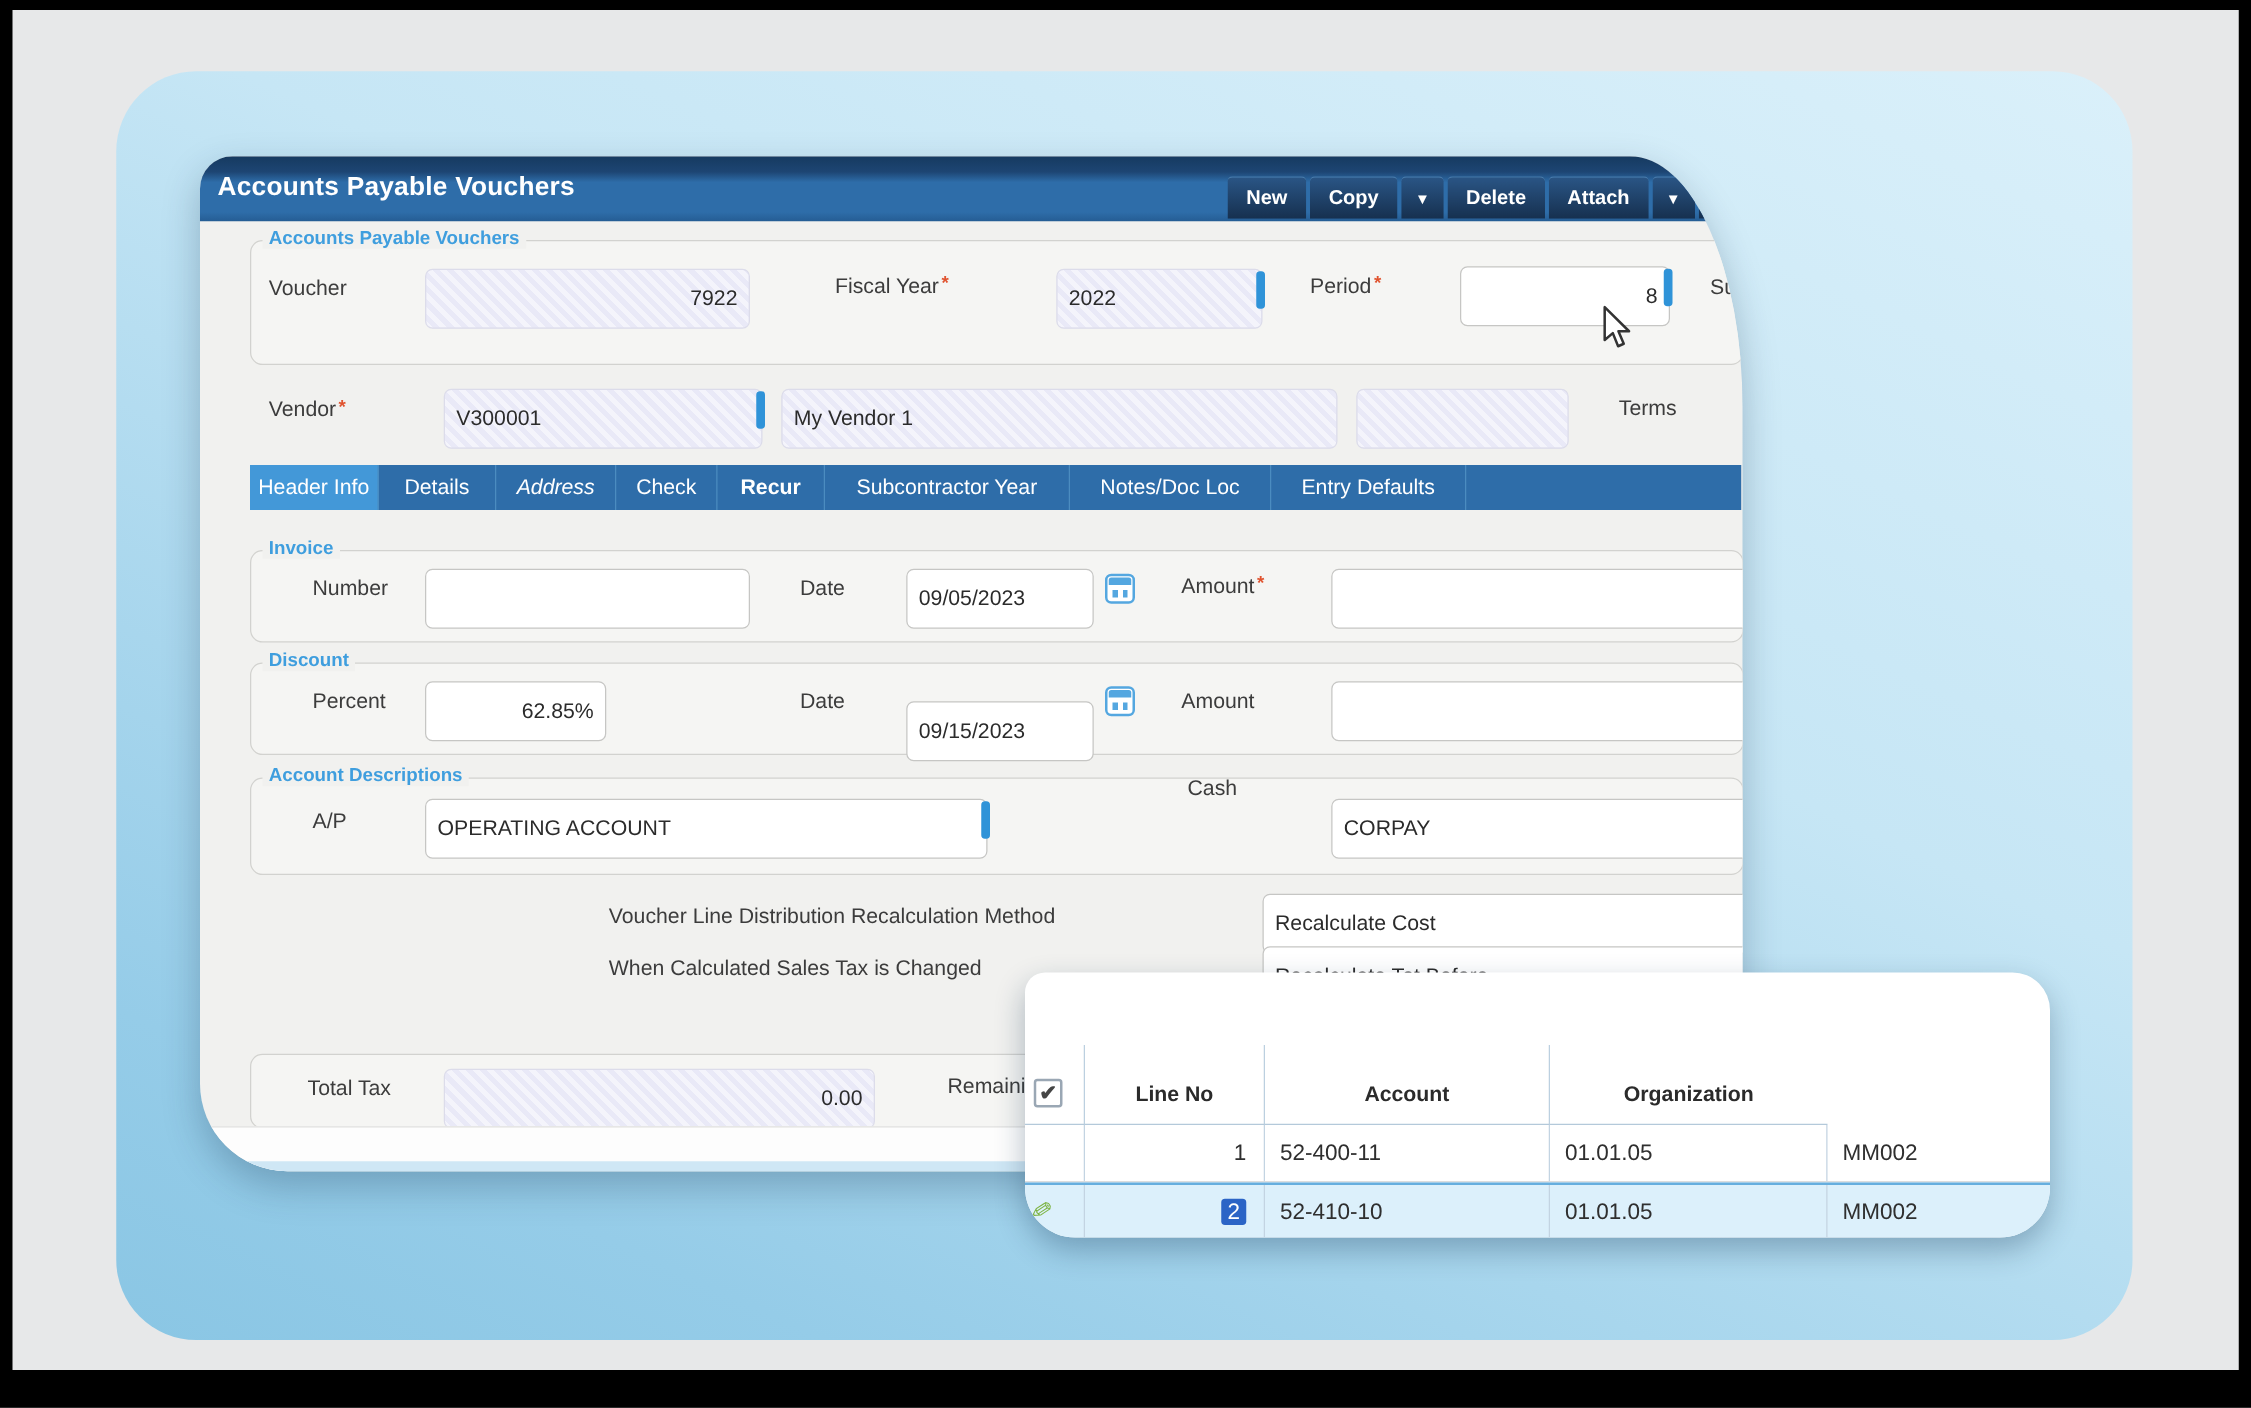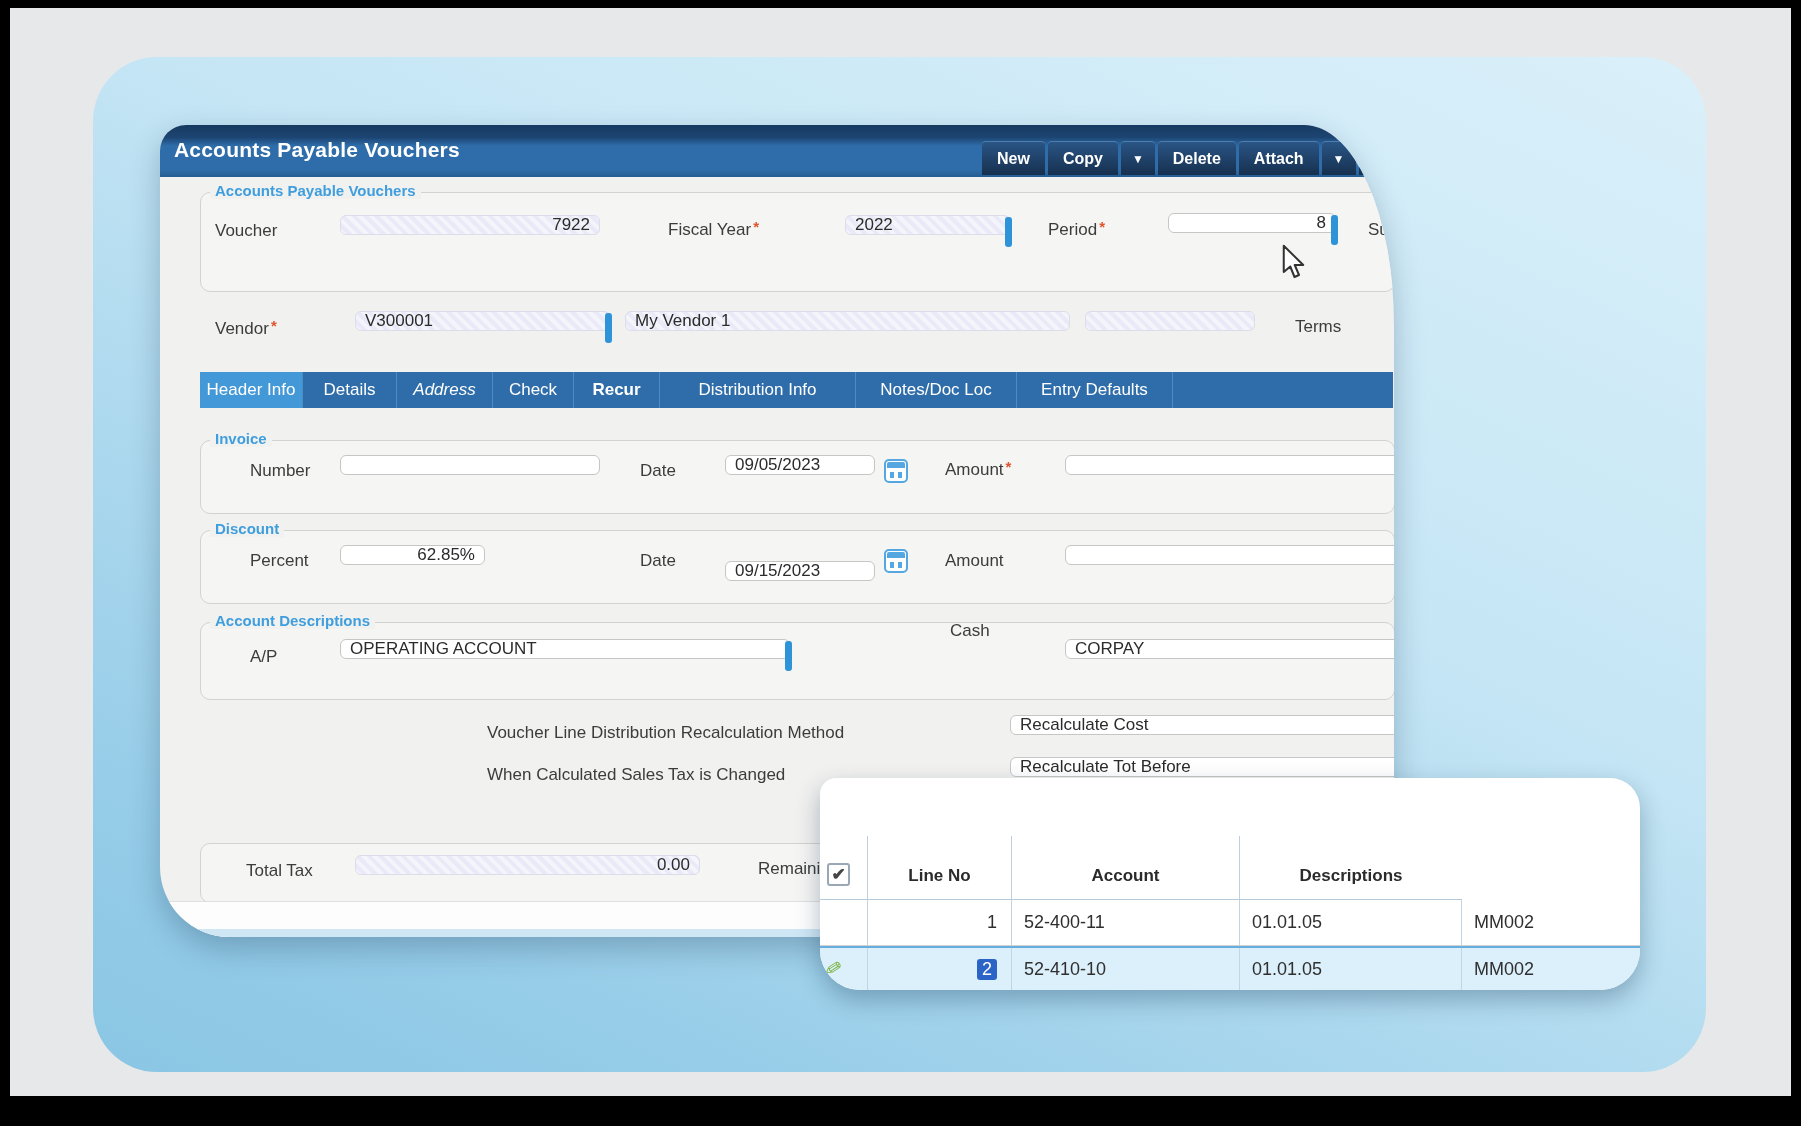--- a/index.html
+++ b/index.html
@@ -20,21 +20,21 @@
   .tbtn{background:linear-gradient(180deg,#2a5585,#16304f);color:#fff;font-weight:bold;font-size:16px;
         display:flex;align-items:center;justify-content:center;padding:0 15px;border-radius:4px 4px 0 0;
         border-top:1px solid #4d7fae;white-space:nowrap;cursor:default;}
   .tbtn.arrow{padding:0 11px;font-size:12px;}
 
   
   .gbox{position:absolute;border:1px solid #d2d2cf;border-radius:10px;background:#f5f5f3;}
   .glabel{position:absolute;color:#3f9ede;font-weight:bold;font-size:15px;background:#f1f1ef;padding:0 5px;z-index:1;}
   .lbl{position:absolute;color:#3c3c3c;font-size:17px;white-space:nowrap;}
   .req{color:#e0532f;font-weight:bold;margin-left:2px;font-size:15px;vertical-align:3px;}
-  .fld{position:absolute;height:20px;border-radius:6px;font-size:17px;color:#2b2b2b;
+  .fld{position:absolute;height:48px;border-radius:6px;font-size:17px;color:#2b2b2b;
        display:flex;align-items:center;padding:5px 9px;box-sizing:border-box;}
   .fld.dis{background:#e9e9f7;border:1px solid #dcdcea;
        background-image:repeating-linear-gradient(45deg,rgba(255,255,255,.5) 0 4px,rgba(0,0,0,0) 4px 8px);}
   .fld.white{background:#fff;border:1px solid #c6c6c4;}
   .fld.right{justify-content:flex-end;}
   .editbar{position:absolute;right:-3px;top:1px;width:7px;height:30px;background:#2f93d8;border-radius:3px;}
 
   .tabbar{position:absolute;left:40px;top:247px;width:1193px;height:36px;background:#2e6da9;display:flex;}
   .tab{height:100%;display:flex;align-items:center;justify-content:center;color:#fff;font-size:17px;
        border-right:1px solid #4b8cc0;white-space:nowrap;cursor:default;}
@@ -126,21 +126,21 @@
     <div class="fld dis" style="left:465px;top:186px;width:445px;">My Vendor 1</div>
     <div class="fld dis" style="left:925px;top:186px;width:170px;"></div>
     <div class="lbl" style="left:1135px;top:192px;">Terms</div>
 
     <div class="tabbar">
       <div class="tab active" style="width:102px;">Header Info</div>
       <div class="tab" style="width:93px;">Details</div>
       <div class="tab" style="width:95px;font-style:italic;">Address</div>
       <div class="tab" style="width:80px;">Check</div>
       <div class="tab" style="width:85px;font-weight:bold;">Recur</div>
-      <div class="tab" style="width:195px;">Distribution Info</div>
+      <div class="tab" style="width:195px;">Subcontractor Year</div>
       <div class="tab" style="width:160px;">Notes/Doc Loc</div>
       <div class="tab" style="width:155px;">Entry Defaults</div>
       <div class="tab filler"></div>
     </div>
 
     <div class="glabel" style="left:50px;top:305px;">Invoice</div>
     <div class="gbox" style="left:40px;top:315px;width:1193px;height:72px;"></div>
     <div class="lbl" style="left:90px;top:336px;">Number</div>
     <div class="fld white" style="left:180px;top:330px;width:260px;"></div>
     <div class="lbl" style="left:480px;top:336px;">Date</div>
@@ -184,21 +184,21 @@
   </div>
 
   <div class="pop">
 
     <div class="grid-row hdr">
       <div class="cell cbcell">
         <span class="checkbox">✔</span>
       </div>
       <div class="cell">Line No</div>
       <div class="cell">Account</div>
-      <div class="cell">Descriptions</div>
+      <div class="cell">Organization</div>
     </div>
 
     <div class="grid-row trow row1">
       <div class="cell"></div>
       <div class="cell num">1</div>
       <div class="cell txt">52-400-11</div>
       <div class="cell txt">01.01.05</div>
       <div class="cell txt">MM002</div>
     </div>
 

